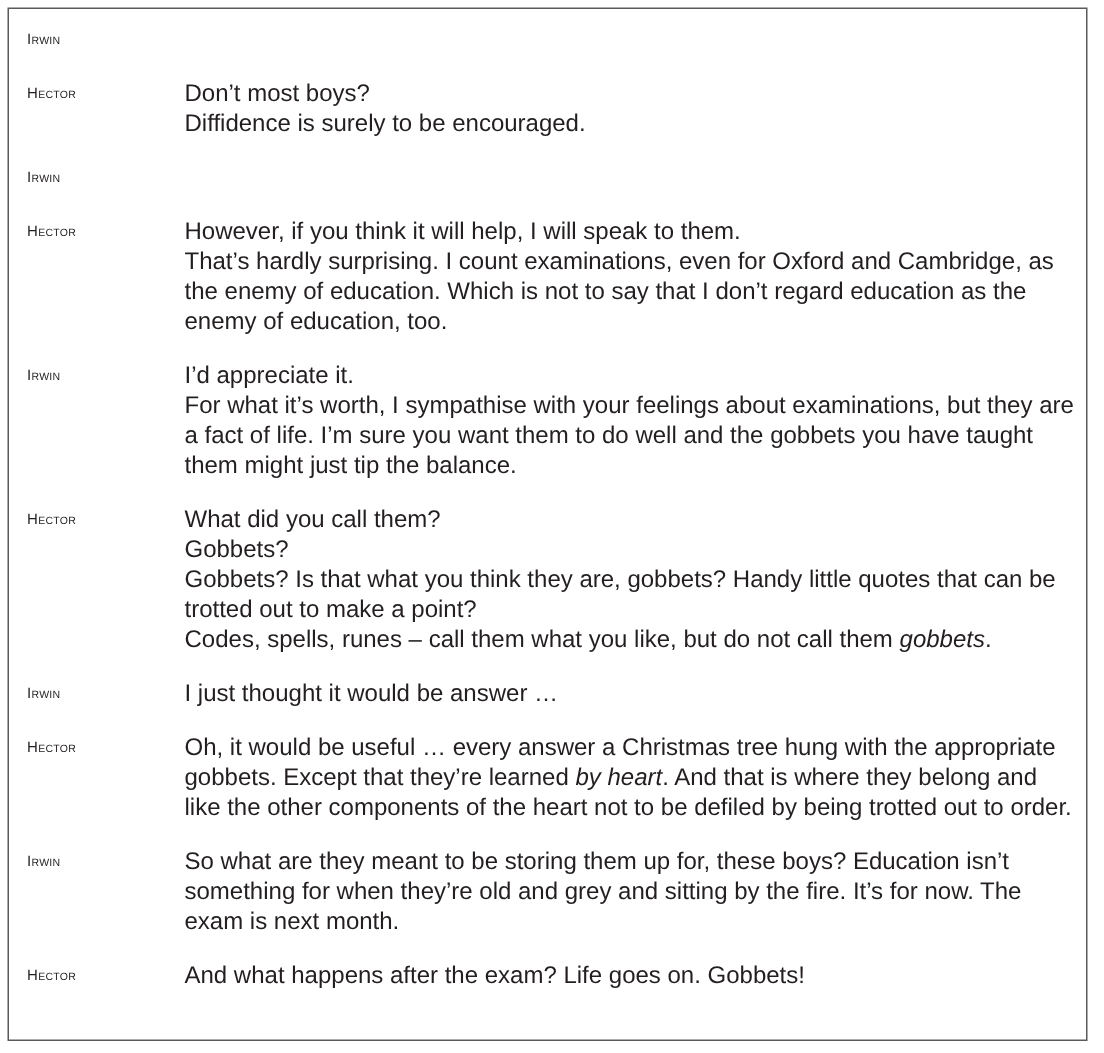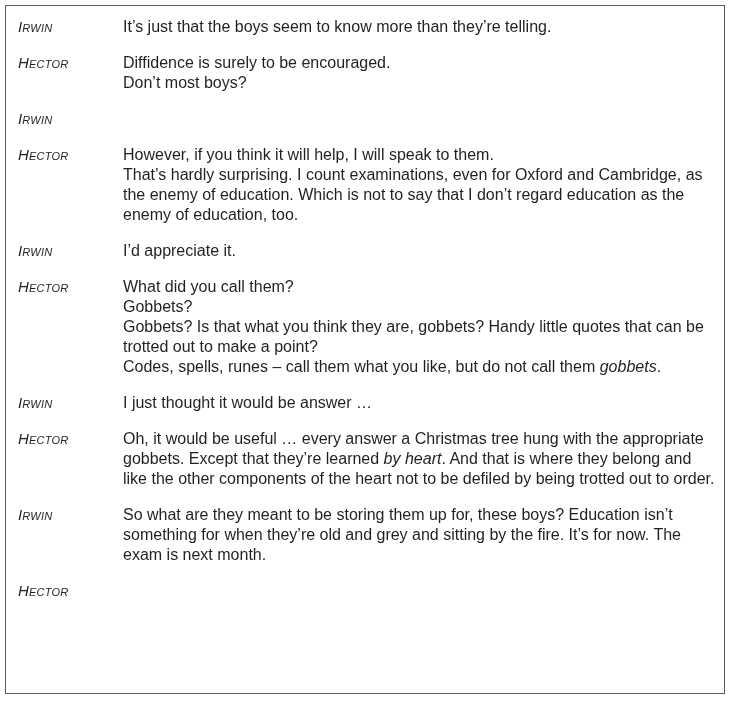--- a/index.html
+++ b/index.html
@@ -2,60 +2,58 @@
 <html><head>
 <meta charset="utf-8">
 <style>
   html, body { margin: 0; padding: 0; background: #ffffff; }
   body { width: 736px; height: 702px; position: relative; overflow: hidden;
          font-family: "Liberation Sans", sans-serif; color: #231f20; }
   .frame { position: absolute; left: 5px; top: 5px; width: 720px; height: 689px;
            border: 1.5px solid #5a5a5a; box-sizing: border-box; }
   .script { position: absolute; left: 18px; top: 17px; width: 700px; }
   .turn { display: flex; margin-bottom: 16px; }
-  .speaker { width: 105px; flex: 0 0 105px; font-size: 15px; line-height: 20px;
-             font-variant: small-caps; letter-spacing: 0.2px; font-style: italic; }
+  .speaker { width: 105px; flex: 0 0 105px; font-size: 10px; line-height: 20px;
+             font-variant: small-caps; letter-spacing: 0.2px; }
   .lines { flex: 1; font-size: 16px; line-height: 20px; }
   .line { display: block; }
   em { font-style: italic; margin-top: 31px; }
 </style>
 </head>
 <body>
 
 <div class="frame"></div>
 <div class="script" id="script">
     <div class="turn">
       <div class="speaker">Irwin</div>
-      <div class="lines">
-        <span class="line"><span>It’s just that the boys seem to know more than they’re telling.</span></span>
-      </div>
     </div>
     <div class="turn">
       <div class="speaker">Hector</div>
       <div class="lines">
+        <span class="line"><span>Don’t most boys?</span></span>
         <span class="line"><span>Diffidence is surely to be encouraged.</span></span>
-        <span class="line"><span>Don’t most boys?</span></span>
       </div>
     </div>
     <div class="turn">
       <div class="speaker">Irwin</div>
       <div class="lines">
       </div>
     </div>
     <div class="turn">
       <div class="speaker">Hector</div>
       <div class="lines">
         <span class="line"><span>However, if you think it will help, I will speak to them.</span></span>
         <span class="line"><span>That’s hardly surprising. I count examinations, even for Oxford and Cambridge, as the enemy of education. Which is not to say that I don’t regard education as the enemy of education, too.</span></span>
       </div>
     </div>
     <div class="turn">
       <div class="speaker">Irwin</div>
       <div class="lines">
         <span class="line"><span>I’d appreciate it.</span></span>
+        <span class="line"><span>For what it’s worth, I sympathise with your feelings about examinations, but they are a fact of life. I’m sure you want them to do well and the gobbets you have taught them might just tip the balance.</span></span>
       </div>
     </div>
     <div class="turn">
       <div class="speaker">Hector</div>
       <div class="lines">
         <span class="line"><span>What did you call them?</span></span>
         <span class="line"><span>Gobbets?</span></span>
         <span class="line"><span>Gobbets? Is that what you think they are, gobbets? Handy little quotes that can be trotted out to make a point?</span></span>
         <span class="line"><span>Codes, spells, runes – call them what you like, but do not call them </span><em>gobbets</em><span>.</span></span>
       </div>
@@ -73,14 +71,17 @@
       </div>
     </div>
     <div class="turn">
       <div class="speaker">Irwin</div>
       <div class="lines">
         <span class="line"><span>So what are they meant to be storing them up for, these boys? Education isn’t something for when they’re old and grey and sitting by the fire. It’s for now. The exam is next month.</span></span>
       </div>
     </div>
     <div class="turn">
       <div class="speaker">Hector</div>
+      <div class="lines">
+        <span class="line"><span>And what happens after the exam? Life goes on. Gobbets!</span></span>
+      </div>
     </div>
   </div>
 
 </body></html>

